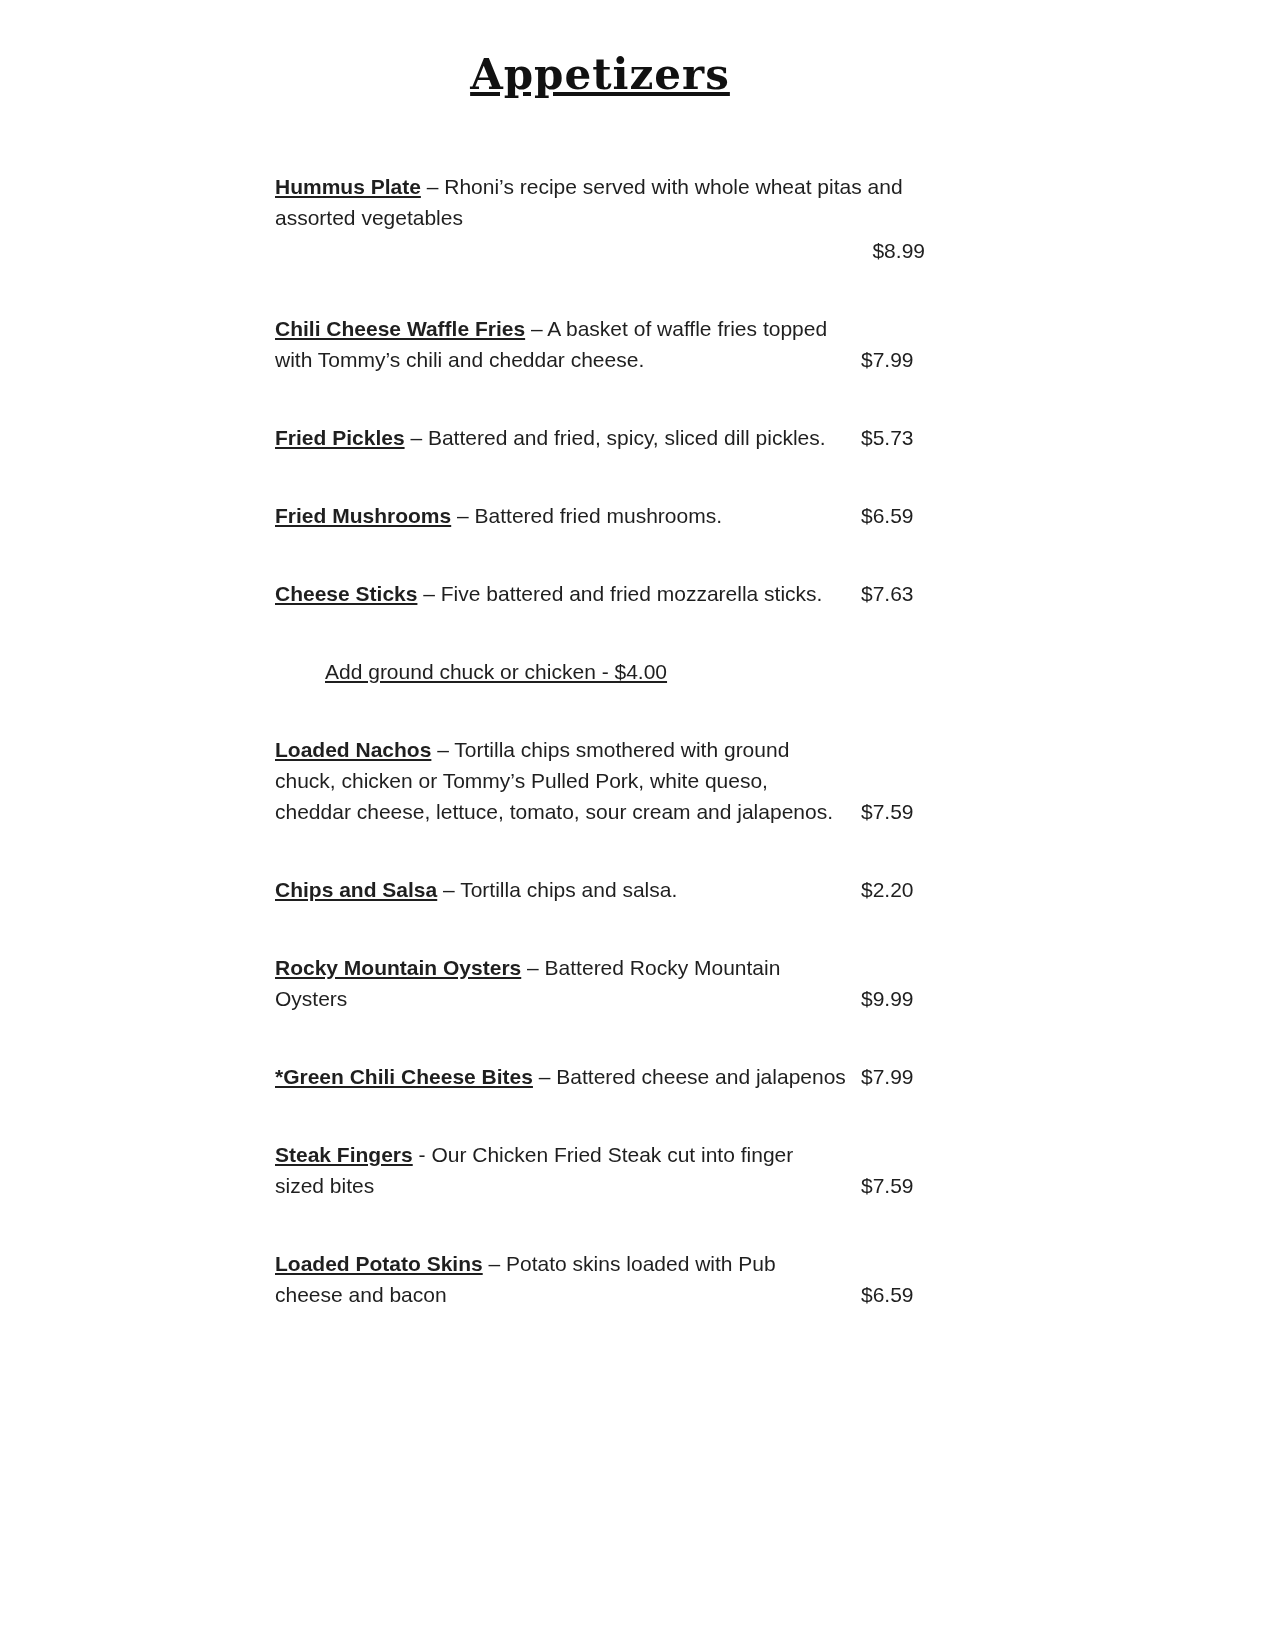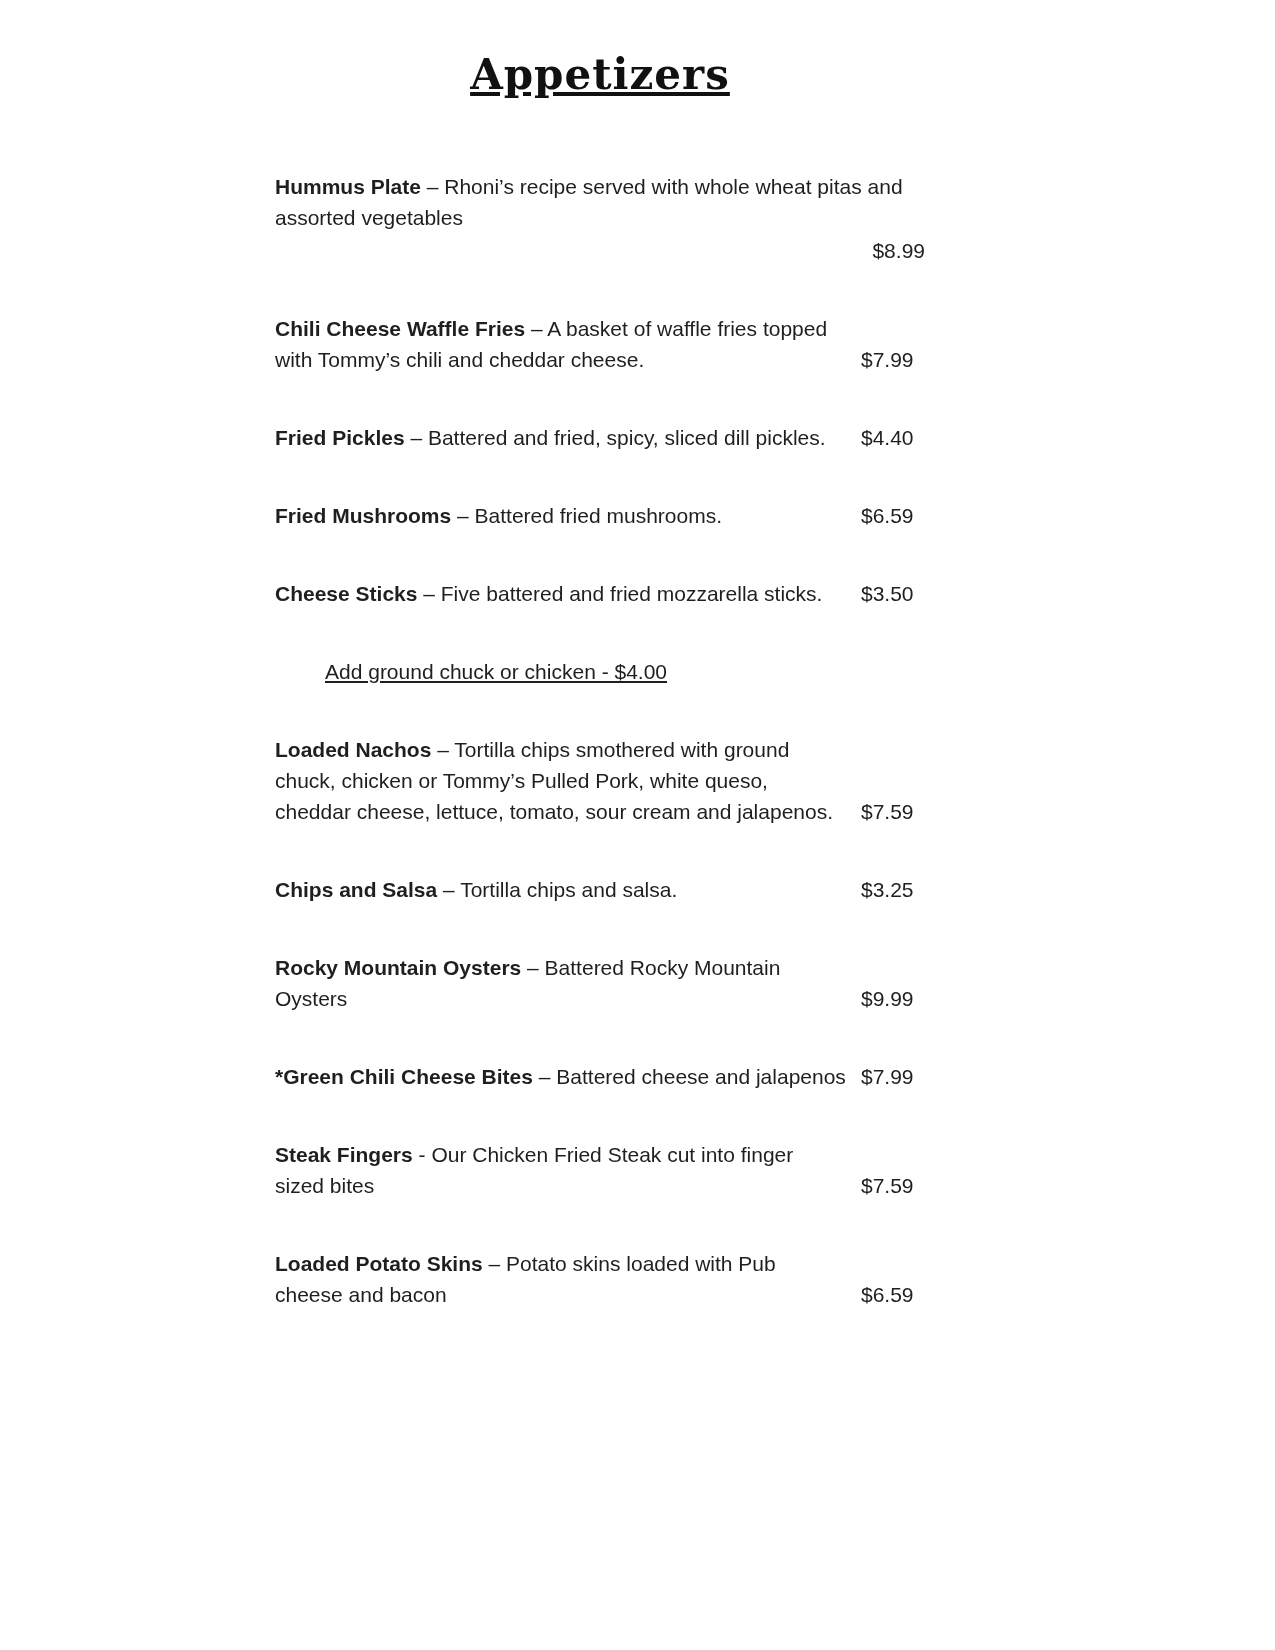--- a/index.html
+++ b/index.html
@@ -37,20 +37,21 @@
   .row {
     display: flex;
     align-items: flex-end;
   }
   .text {
     flex: 1 1 auto;
     padding-right: 14px;
   }
   .name {
     font-weight: bold;
+    text-decoration: underline;
   }
   .price {
     flex: 0 0 auto;
     white-space: nowrap;
     min-width: 64px;
     text-align: left;
   }
   .price-own-line {
     text-align: right;
     margin-top: 2px;
@@ -77,53 +78,53 @@
   <div class="item">
     <div class="row">
       <div class="text"><span class="name">Chili Cheese Waffle Fries</span><span class="sep"> – </span><span class="desc">A basket of waffle fries topped with Tommy’s chili and cheddar cheese.</span></div>
       <div class="price">$7.99</div>
     </div>
   </div>
 
   <div class="item">
     <div class="row">
       <div class="text"><span class="name">Fried Pickles</span><span class="sep"> – </span><span class="desc">Battered and fried, spicy, sliced dill pickles.</span></div>
-      <div class="price">$4.40</div>
+      <div class="price">$5.73</div>
     </div>
   </div>
 
   <div class="item">
     <div class="row">
       <div class="text"><span class="name">Fried Mushrooms</span><span class="sep"> – </span><span class="desc">Battered fried mushrooms.</span></div>
       <div class="price">$6.59</div>
     </div>
   </div>
 
   <div class="item">
     <div class="row">
       <div class="text"><span class="name">Cheese Sticks</span><span class="sep"> – </span><span class="desc">Five battered and fried mozzarella sticks.</span></div>
-      <div class="price">$3.50</div>
+      <div class="price">$7.63</div>
     </div>
   </div>
 
   <div class="item">
     <div class="note indent-1">Add ground chuck or chicken - $4.00</div>
   </div>
 
   <div class="item">
     <div class="row">
       <div class="text"><span class="name">Loaded Nachos</span><span class="sep"> – </span><span class="desc">Tortilla chips smothered with ground chuck, chicken or Tommy’s Pulled Pork, white queso, cheddar cheese, lettuce, tomato, sour cream and jalapenos.</span></div>
       <div class="price">$7.59</div>
     </div>
   </div>
 
   <div class="item">
     <div class="row">
       <div class="text"><span class="name">Chips and Salsa</span><span class="sep"> – </span><span class="desc">Tortilla chips and salsa.</span></div>
-      <div class="price">$3.25</div>
+      <div class="price">$2.20</div>
     </div>
   </div>
 
   <div class="item">
     <div class="row">
       <div class="text"><span class="name">Rocky Mountain Oysters</span><span class="sep"> – </span><span class="desc">Battered Rocky Mountain Oysters</span></div>
       <div class="price">$9.99</div>
     </div>
   </div>
 

